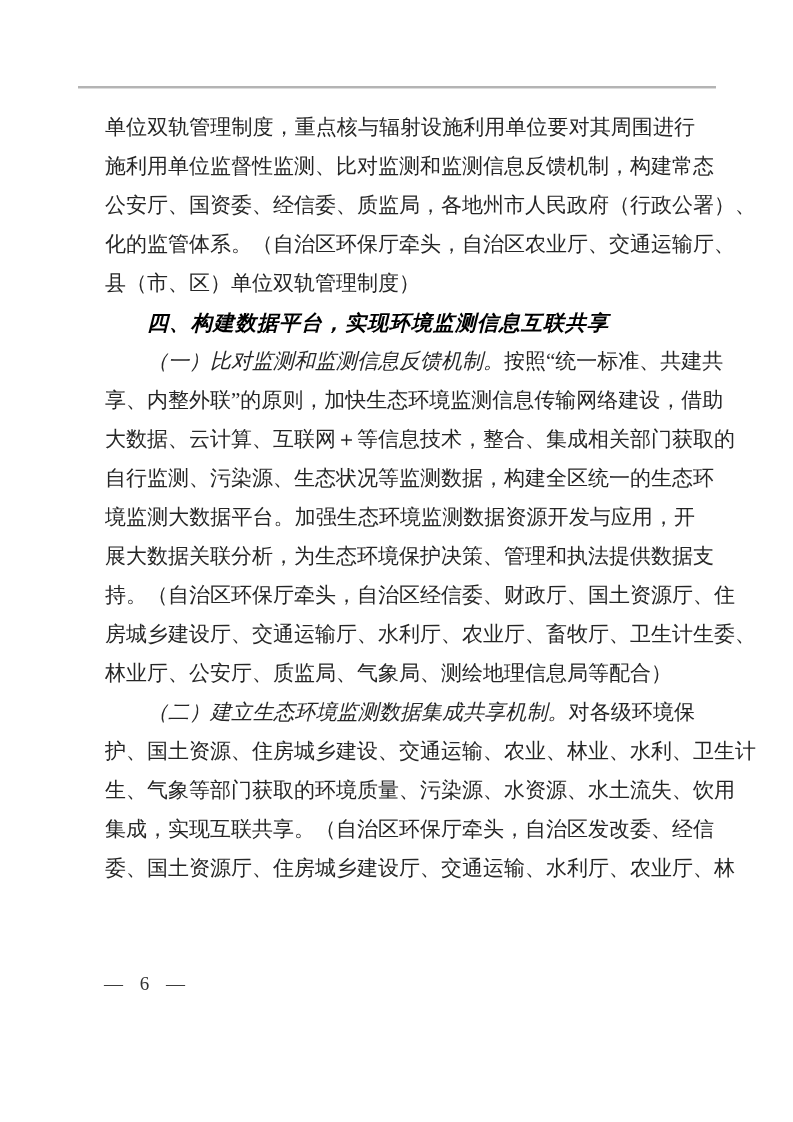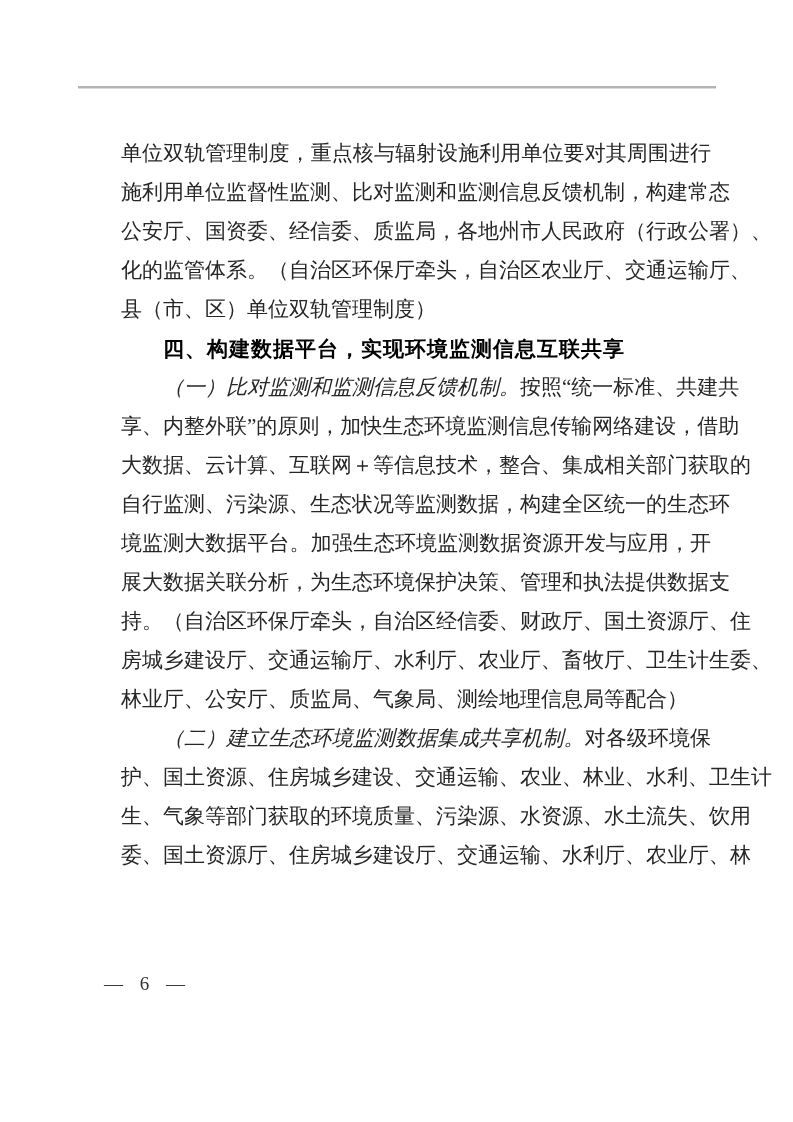--- a/index.html
+++ b/index.html
@@ -21,23 +21,22 @@
     left: 78px;
     top: 86px;
     width: 638px;
     height: 2px;
     background: var(--rule-color);
     box-shadow: 0 1px 0 #dcdcdc;
   }
   .text-block {
     position: absolute;
     left: 105px;
-    top: 134px;
+    top: 108px;
     width: 590px;
-    margin-left: 16px;
   }
   .line {
     height: 39px;
     line-height: 39px;
     font-size: 21px;
     color: var(--text-color);
     text-align: justify;
     text-align-last: justify;
     white-space: nowrap;
   }
@@ -46,20 +45,21 @@
     text-align-last: left;
   }
   .line.indent { padding-left: 42px; }
   .line.heading {
     text-align: left;
     text-align-last: left;
     font-family: "Liberation Sans", "DejaVu Sans", sans-serif;
     font-weight: bold;
     color: var(--heading-color);
     letter-spacing: 1px;
+    font-style: italic;
   }
   .seg-kai { font-style: italic; }
   .page-number {
     position: absolute;
     left: 104px;
     top: 972px;
     font-size: 19px;
     line-height: 24px;
     color: #333333;
     letter-spacing: 6px;
@@ -83,16 +83,17 @@
     <div class="line"><span class="seg-song">大数据、云计算、互联网＋等信息技术，整合、集成相关部门获取的</span></div>
     <div class="line"><span class="seg-song">自行监测、污染源、生态状况等监测数据，构建全区统一的生态环</span></div>
     <div class="line"><span class="seg-song">境监测大数据平台。加强生态环境监测数据资源开发与应用，开</span></div>
     <div class="line"><span class="seg-song">展大数据关联分析，为生态环境保护决策、管理和执法提供数据支</span></div>
     <div class="line"><span class="seg-song">持。（自治区环保厅牵头，自治区经信委、财政厅、国土资源厅、住</span></div>
     <div class="line"><span class="seg-song">房城乡建设厅、交通运输厅、水利厅、农业厅、畜牧厅、卫生计生委、</span></div>
     <div class="line left"><span class="seg-song">林业厅、公安厅、质监局、气象局、测绘地理信息局等配合）</span></div>
     <div class="line indent"><span class="seg-kai">（二）建立生态环境监测数据集成共享机制。</span><span class="seg-song">对各级环境保</span></div>
     <div class="line"><span class="seg-song">护、国土资源、住房城乡建设、交通运输、农业、林业、水利、卫生计</span></div>
     <div class="line"><span class="seg-song">生、气象等部门获取的环境质量、污染源、水资源、水土流失、饮用</span></div>
+    <div class="line"><span class="seg-song">集成，实现互联共享。（自治区环保厅牵头，自治区发改委、经信</span></div>
     <div class="line"><span class="seg-song">委、国土资源厅、住房城乡建设厅、交通运输、水利厅、农业厅、林</span></div>
   </div>
 
 <div class="page-number">— 6 —</div>
 
 </body></html>

